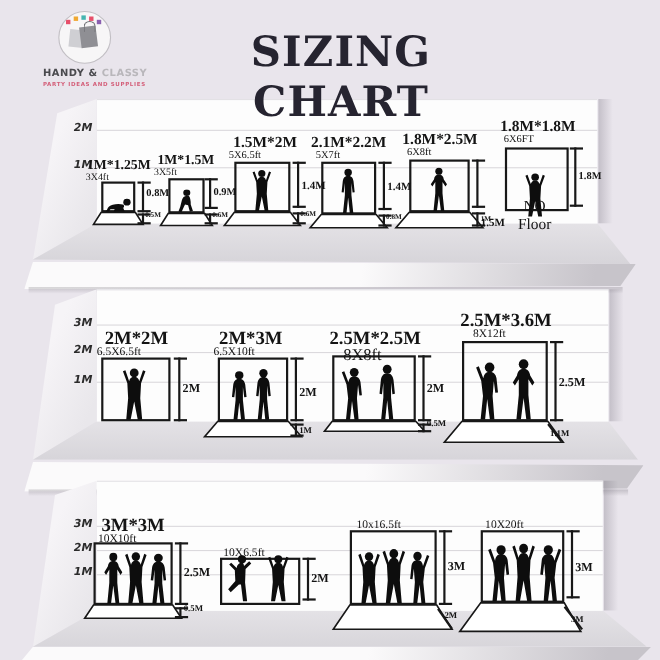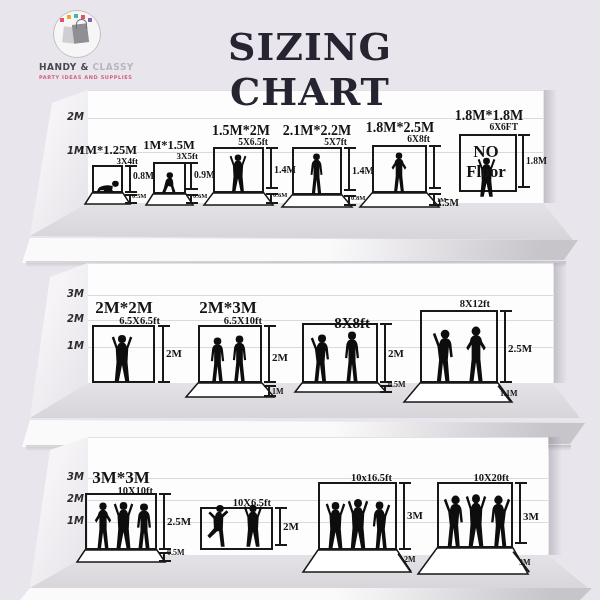--- a/index.html
+++ b/index.html
@@ -11,32 +11,32 @@
   .wall{background:#fdfdfd;border-top:1px solid #e3e1e5;z-index:1;}
   .wedge{background:linear-gradient(115deg,#f6f4f7 30%,#e9e7eb 80%);z-index:1;}
   .floorp{background:linear-gradient(to bottom,#e4e2e6,#d6d4d9);z-index:1;}
   .strip{background:linear-gradient(100deg,#fbfafb 55%,#c7c4ca 93%);z-index:1;}
   .stripshadow{background:linear-gradient(to bottom,rgba(60,55,65,.22),rgba(60,55,65,0));z-index:1;}
   .edgeshadow{background:linear-gradient(to right,rgba(110,105,118,.30),rgba(110,105,118,0));z-index:1;}
   .scaleline{height:1px;background:#dbd9dd;z-index:2;}
   .scalelab{font:italic bold 10px "DejaVu Sans",sans-serif;color:#2b2b2b;width:38px;text-align:right;z-index:3;}
   
   .bd-size{font-weight:bold;text-align:center;z-index:6;white-space:nowrap;}
-  .bd-feet{font-weight:bold;text-align:right;z-index:6;white-space:nowrap;}
+  .bd-feet{font-weight:normal;text-align:left;z-index:6;white-space:nowrap;}
   .frame{border:2px solid #181818;z-index:4;}
   .bfloor{z-index:3;}
   .fig{z-index:5;fill:#0d0d0d;}
   .flip{transform:scaleX(-1);}
   .dimv{width:0;border-left:2px solid #181818;z-index:6;}
   .dimv::before,.dimv::after{content:"";position:absolute;left:-6px;width:12px;height:2px;background:#181818;}
   .dimv::before{top:0;} .dimv::after{bottom:0;}
   .dimd{height:2px;background:#181818;z-index:6;transform-origin:left top;}
   .dimlab{font-weight:bold;z-index:6;white-space:nowrap;}
   .floorlab{font-weight:bold;z-index:6;white-space:nowrap;}
-  .nofloor{font-weight:bold;font-size:17px;z-index:6;text-align:center;}
+  .nofloor{font-weight:normal;font-size:14px;z-index:6;text-align:center;margin-top:39px;}
   
   .title{font-family:"DejaVu Serif",serif;font-weight:bold;font-size:38px;letter-spacing:1px;
          color:#262430;text-align:center;z-index:2;}
   .logo-circle{width:46px;height:46px;border-radius:50%;background:#f7f6f7;border:1px solid #c2bfc4;
                overflow:hidden;z-index:2;}
   .bag{position:absolute;}
   .brandline{font-family:"DejaVu Sans",sans-serif;font-weight:bold;font-size:9px;letter-spacing:.5px;
              text-align:center;width:100%;z-index:2;white-space:nowrap;}
   .brand-primary{color:#4a4a4e;} .brand-secondary{color:#b9b7bb;}
   .tagline{font-family:"DejaVu Sans",sans-serif;font-weight:bold;font-size:5px;letter-spacing:.6px;
@@ -243,38 +243,40 @@
     <svg class="abs fig" style="left:230px;top:335px;" width="19" height="48" viewBox="0 0 40 100" preserveAspectRatio="none">
         <use href="#p-stand"></use>
       </svg>
     <div class="abs dimv" style="left:268px;top:325px;height:58px;"></div>
     <div class="abs dimv" style="left:268px;top:385px;height:12px;"></div>
     <div class="abs dimlab" style="left:272px;top:351px;font-size:11px;">2M</div>
     <div class="abs floorlab" style="left:272px;top:387px;font-size:8px;">1M</div>
   </div>
 
   <div class="grp">
+    <div class="abs bd-size" style="left:295px;top:298px;width:92px;font-size:17px;">2.5M*2.5M</div>
     <div class="abs bd-feet" style="left:312px;top:315px;width:58px;font-size:15px;">8X8ft</div>
     <svg class="abs bfloor" style="left:293px;top:382px;" width="95" height="12">
         <polygon points="9,1 85,1 93,10 2,10" fill="#ffffff" stroke="#181818" stroke-width="1.5"></polygon>
       </svg>
     <div class="abs frame" style="left:302px;top:323px;width:72px;height:56px;"></div>
     <svg class="abs fig" style="left:310px;top:333px;" width="22" height="50" viewBox="0 0 44 100" preserveAspectRatio="none">
         <use href="#p-wave"></use>
       </svg>
     <svg class="abs fig flip" style="left:342px;top:331px;" width="20" height="52" viewBox="0 0 40 100" preserveAspectRatio="none">
         <use href="#p-stand"></use>
       </svg>
     <div class="abs dimv" style="left:384px;top:323px;height:60px;"></div>
     <div class="abs dimv" style="left:384px;top:385px;height:8px;"></div>
     <div class="abs dimlab" style="left:388px;top:347px;font-size:11px;">2M</div>
     <div class="abs floorlab" style="left:388px;top:380px;font-size:8px;">0.5M</div>
   </div>
 
   <div class="grp">
+    <div class="abs bd-size" style="left:414px;top:281px;width:92px;font-size:17px;">2.5M*3.6M</div>
     <div class="abs bd-feet" style="left:430px;top:298px;width:60px;font-size:10.5px;">8X12ft</div>
     <svg class="abs bfloor" style="left:402px;top:382px;" width="112" height="22">
         <polygon points="18,1 96,1 110,20 2,20" fill="#ffffff" stroke="#181818" stroke-width="1.5"></polygon>
       </svg>
     <div class="abs frame" style="left:420px;top:310px;width:74px;height:69px;"></div>
     <svg class="abs fig" style="left:432px;top:328px;" width="24" height="55" viewBox="0 0 44 100" preserveAspectRatio="none">
         <use href="#p-wave"></use>
       </svg>
     <svg class="abs fig flip" style="left:464px;top:326px;" width="24" height="57" viewBox="0 0 44 100" preserveAspectRatio="none">
         <use href="#p-hips"></use>

